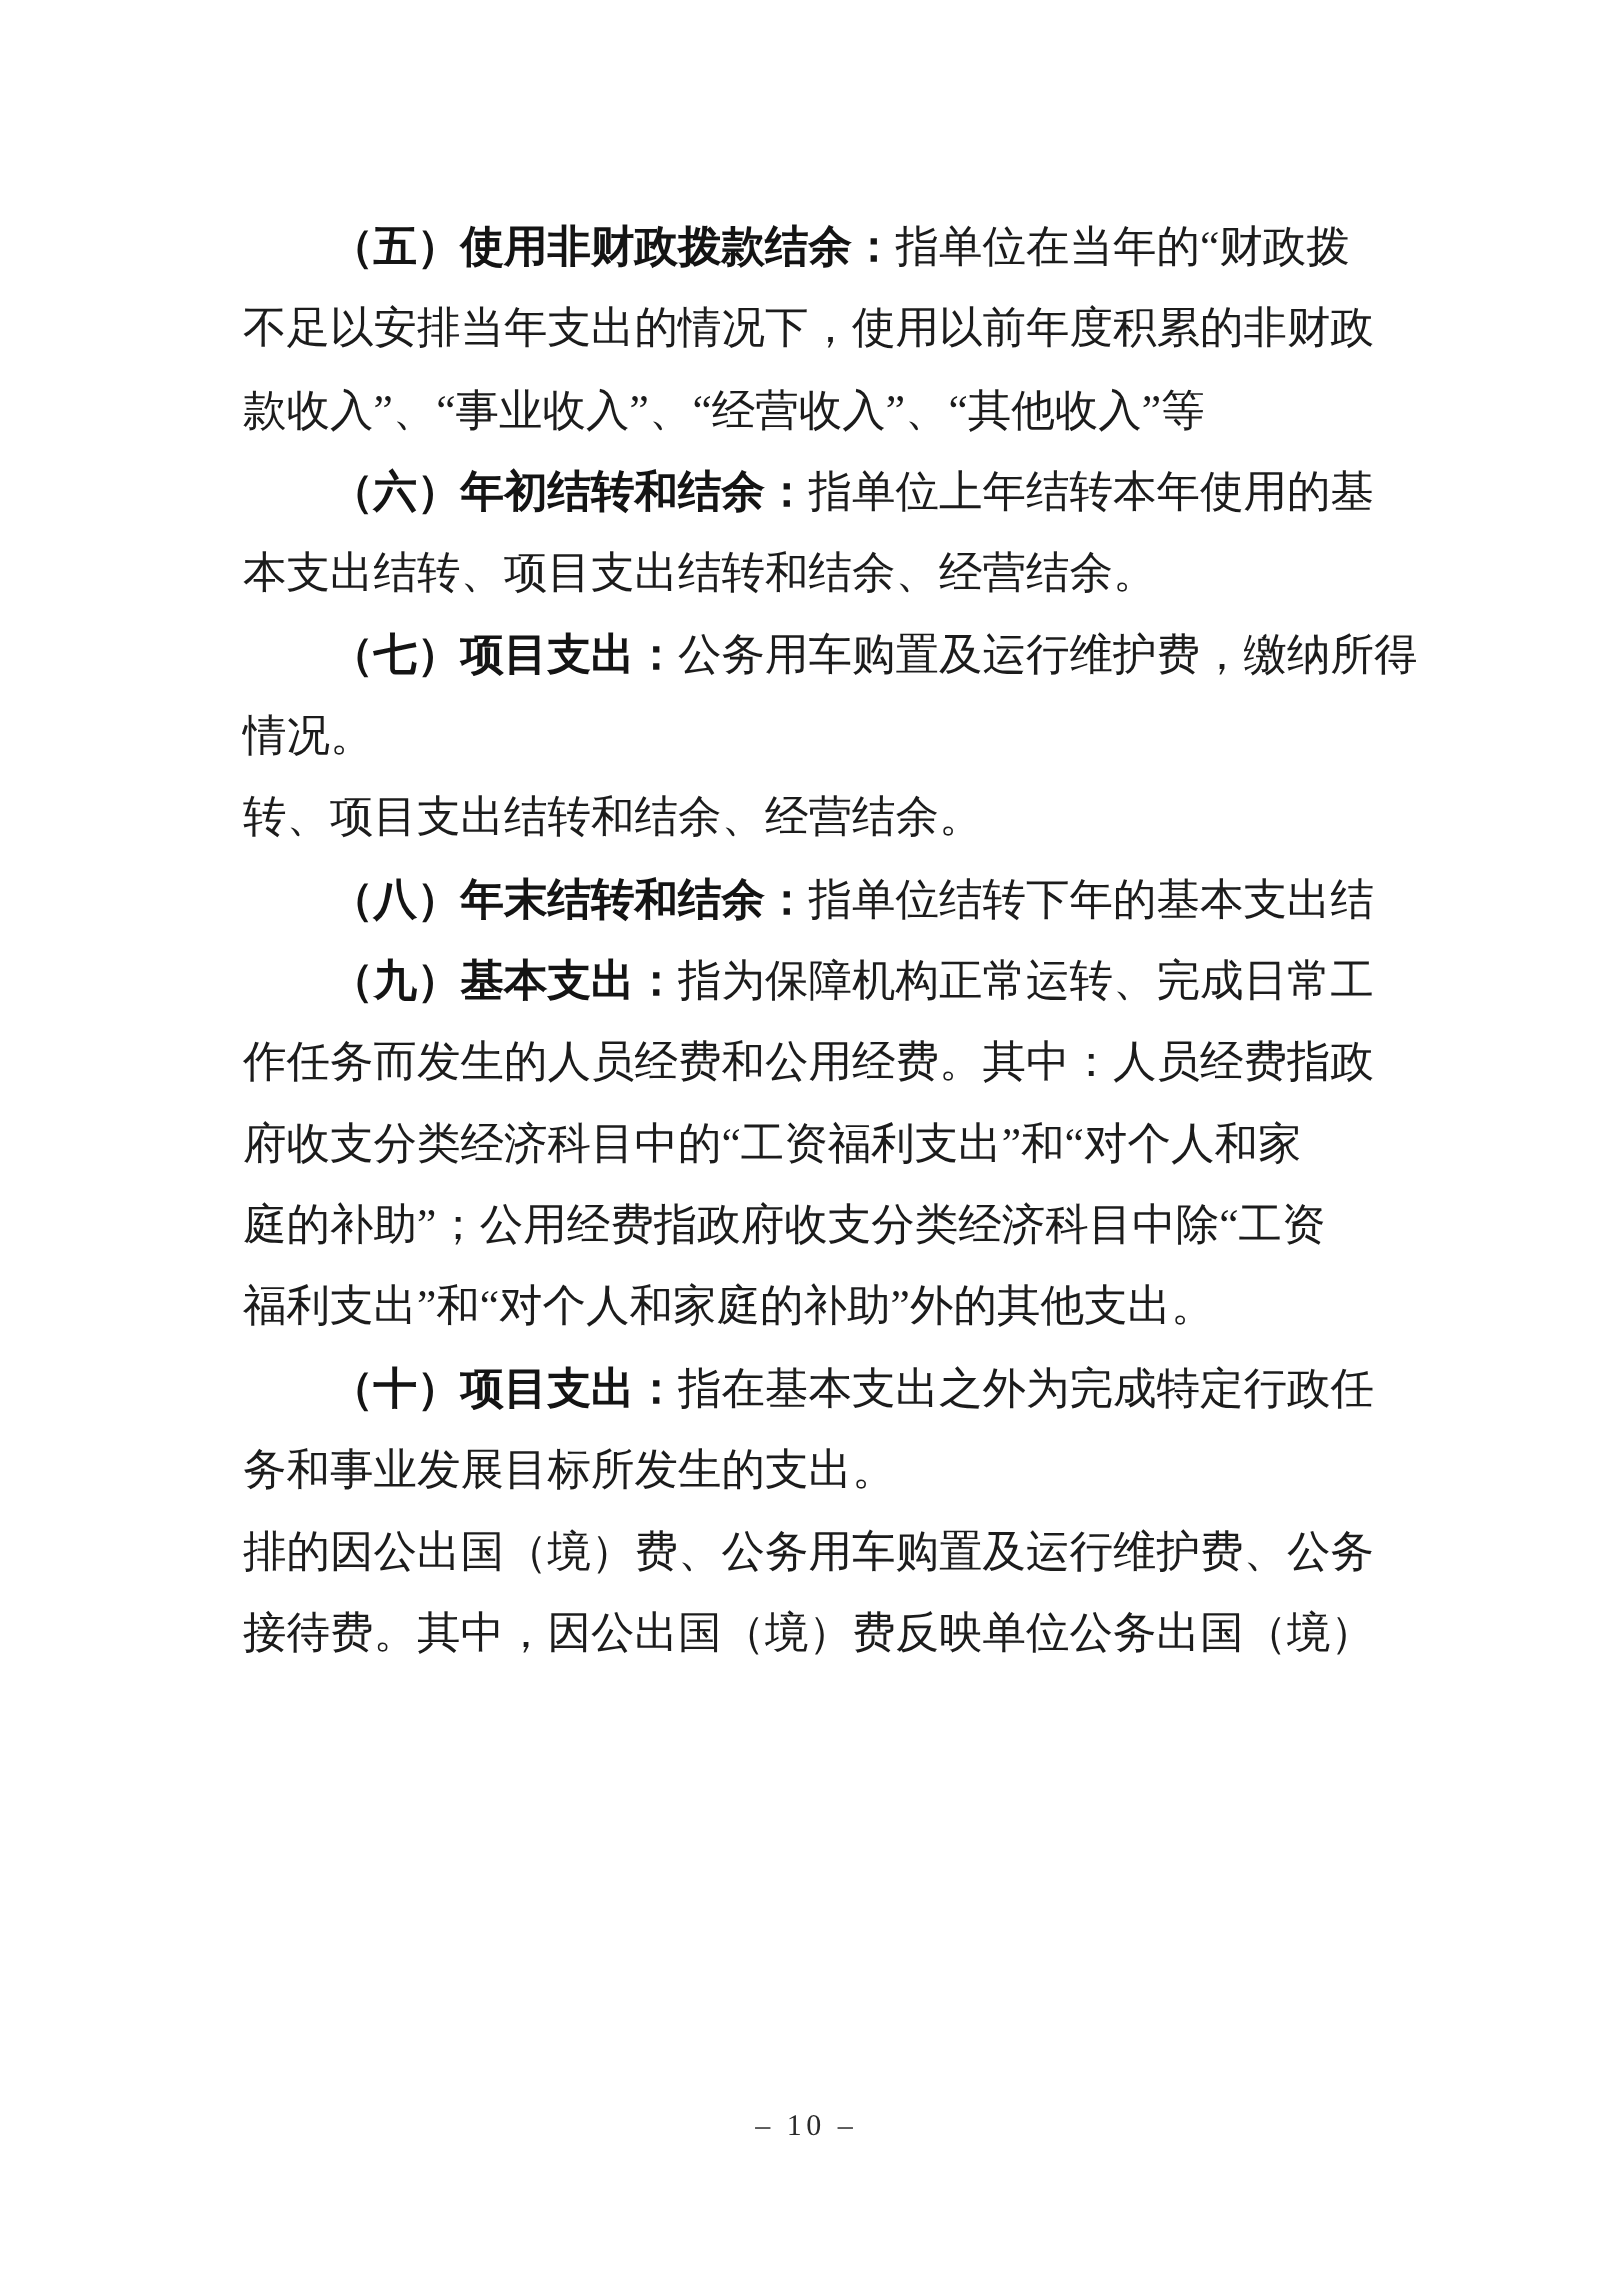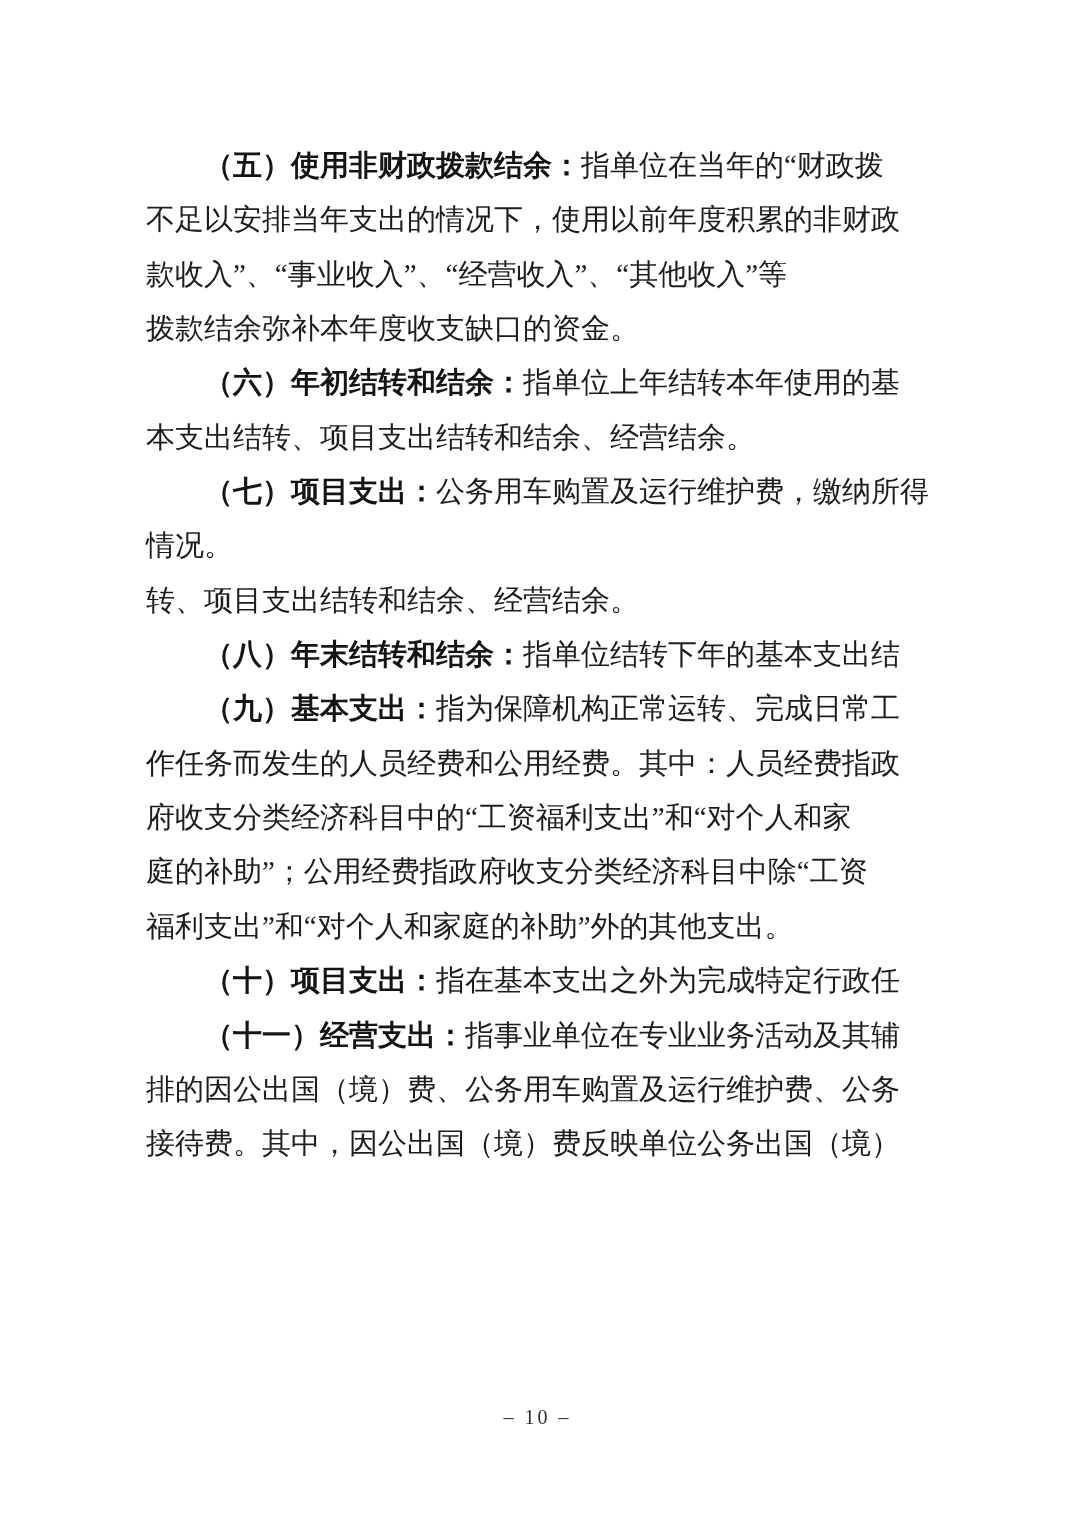--- a/index.html
+++ b/index.html
@@ -10,21 +10,21 @@
   .page {
     position: relative;
     width: 1075px;
     height: 1520px;
     background: #ffffff;
     overflow: hidden;
     font-family: "Liberation Serif", serif;
   }
   .content {
     position: absolute;
-    left: 146px;
+    left: 162px;
     top: 138px;
     width: 760px;
     font-size: 29px;
     line-height: 54.35px;
     color: #1c1c1c;
     font-family: serif;
   }
   .line {
     white-space: nowrap;
     height: 54.35px;
@@ -50,40 +50,39 @@
 </style>
 </head>
 <body>
 
 <div class="page">
   <div class="content">
 
     <div class="line indent"><span class="head">（五）使用非财政拨款结余：</span><span>指单位在当年的“财政拨</span></div>
     <div class="line"><span>不足以安排当年支出的情况下，使用以前年度积累的非财政</span></div>
     <div class="line"><span>款收入”、“事业收入”、“经营收入”、“其他收入”等</span></div>
-    <div class="line"><span>拨款结余弥补本年度收支缺口的资金。</span></div>
 
     <div class="line indent"><span class="head">（六）年初结转和结余：</span><span>指单位上年结转本年使用的基</span></div>
     <div class="line"><span>本支出结转、项目支出结转和结余、经营结余。</span></div>
 
     <div class="line indent"><span class="head">（七）项目支出：</span><span>公务用车购置及运行维护费，缴纳所得</span></div>
     <div class="line"><span>情况。</span></div>
 
     <div class="line"><span>转、项目支出结转和结余、经营结余。</span></div>
     <div class="line indent"><span class="head">（八）年末结转和结余：</span><span>指单位结转下年的基本支出结</span></div>
 
     <div class="line indent"><span class="head">（九）基本支出：</span><span>指为保障机构正常运转、完成日常工</span></div>
     <div class="line"><span>作任务而发生的人员经费和公用经费。其中：人员经费指政</span></div>
     <div class="line"><span>府收支分类经济科目中的“工资福利支出”和“对个人和家</span></div>
     <div class="line"><span>庭的补助”；公用经费指政府收支分类经济科目中除“工资</span></div>
     <div class="line"><span>福利支出”和“对个人和家庭的补助”外的其他支出。</span></div>
 
     <div class="line indent"><span class="head">（十）项目支出：</span><span>指在基本支出之外为完成特定行政任</span></div>
+    <div class="line"><span>务和事业发展目标所发生的支出。</span></div>
 
-    <div class="line indent"><span class="head">（十一）经营支出：</span><span>指事业单位在专业业务活动及其辅</span></div>
 
     <div class="line"><span>排的因公出国（境）费、公务用车购置及运行维护费、公务</span></div>
     <div class="line"><span>接待费。其中，因公出国（境）费反映单位公务出国（境）</span></div>
 
   </div>
 
   <div class="page-number">– 10 –</div>
 </div>
 
 </body></html>

